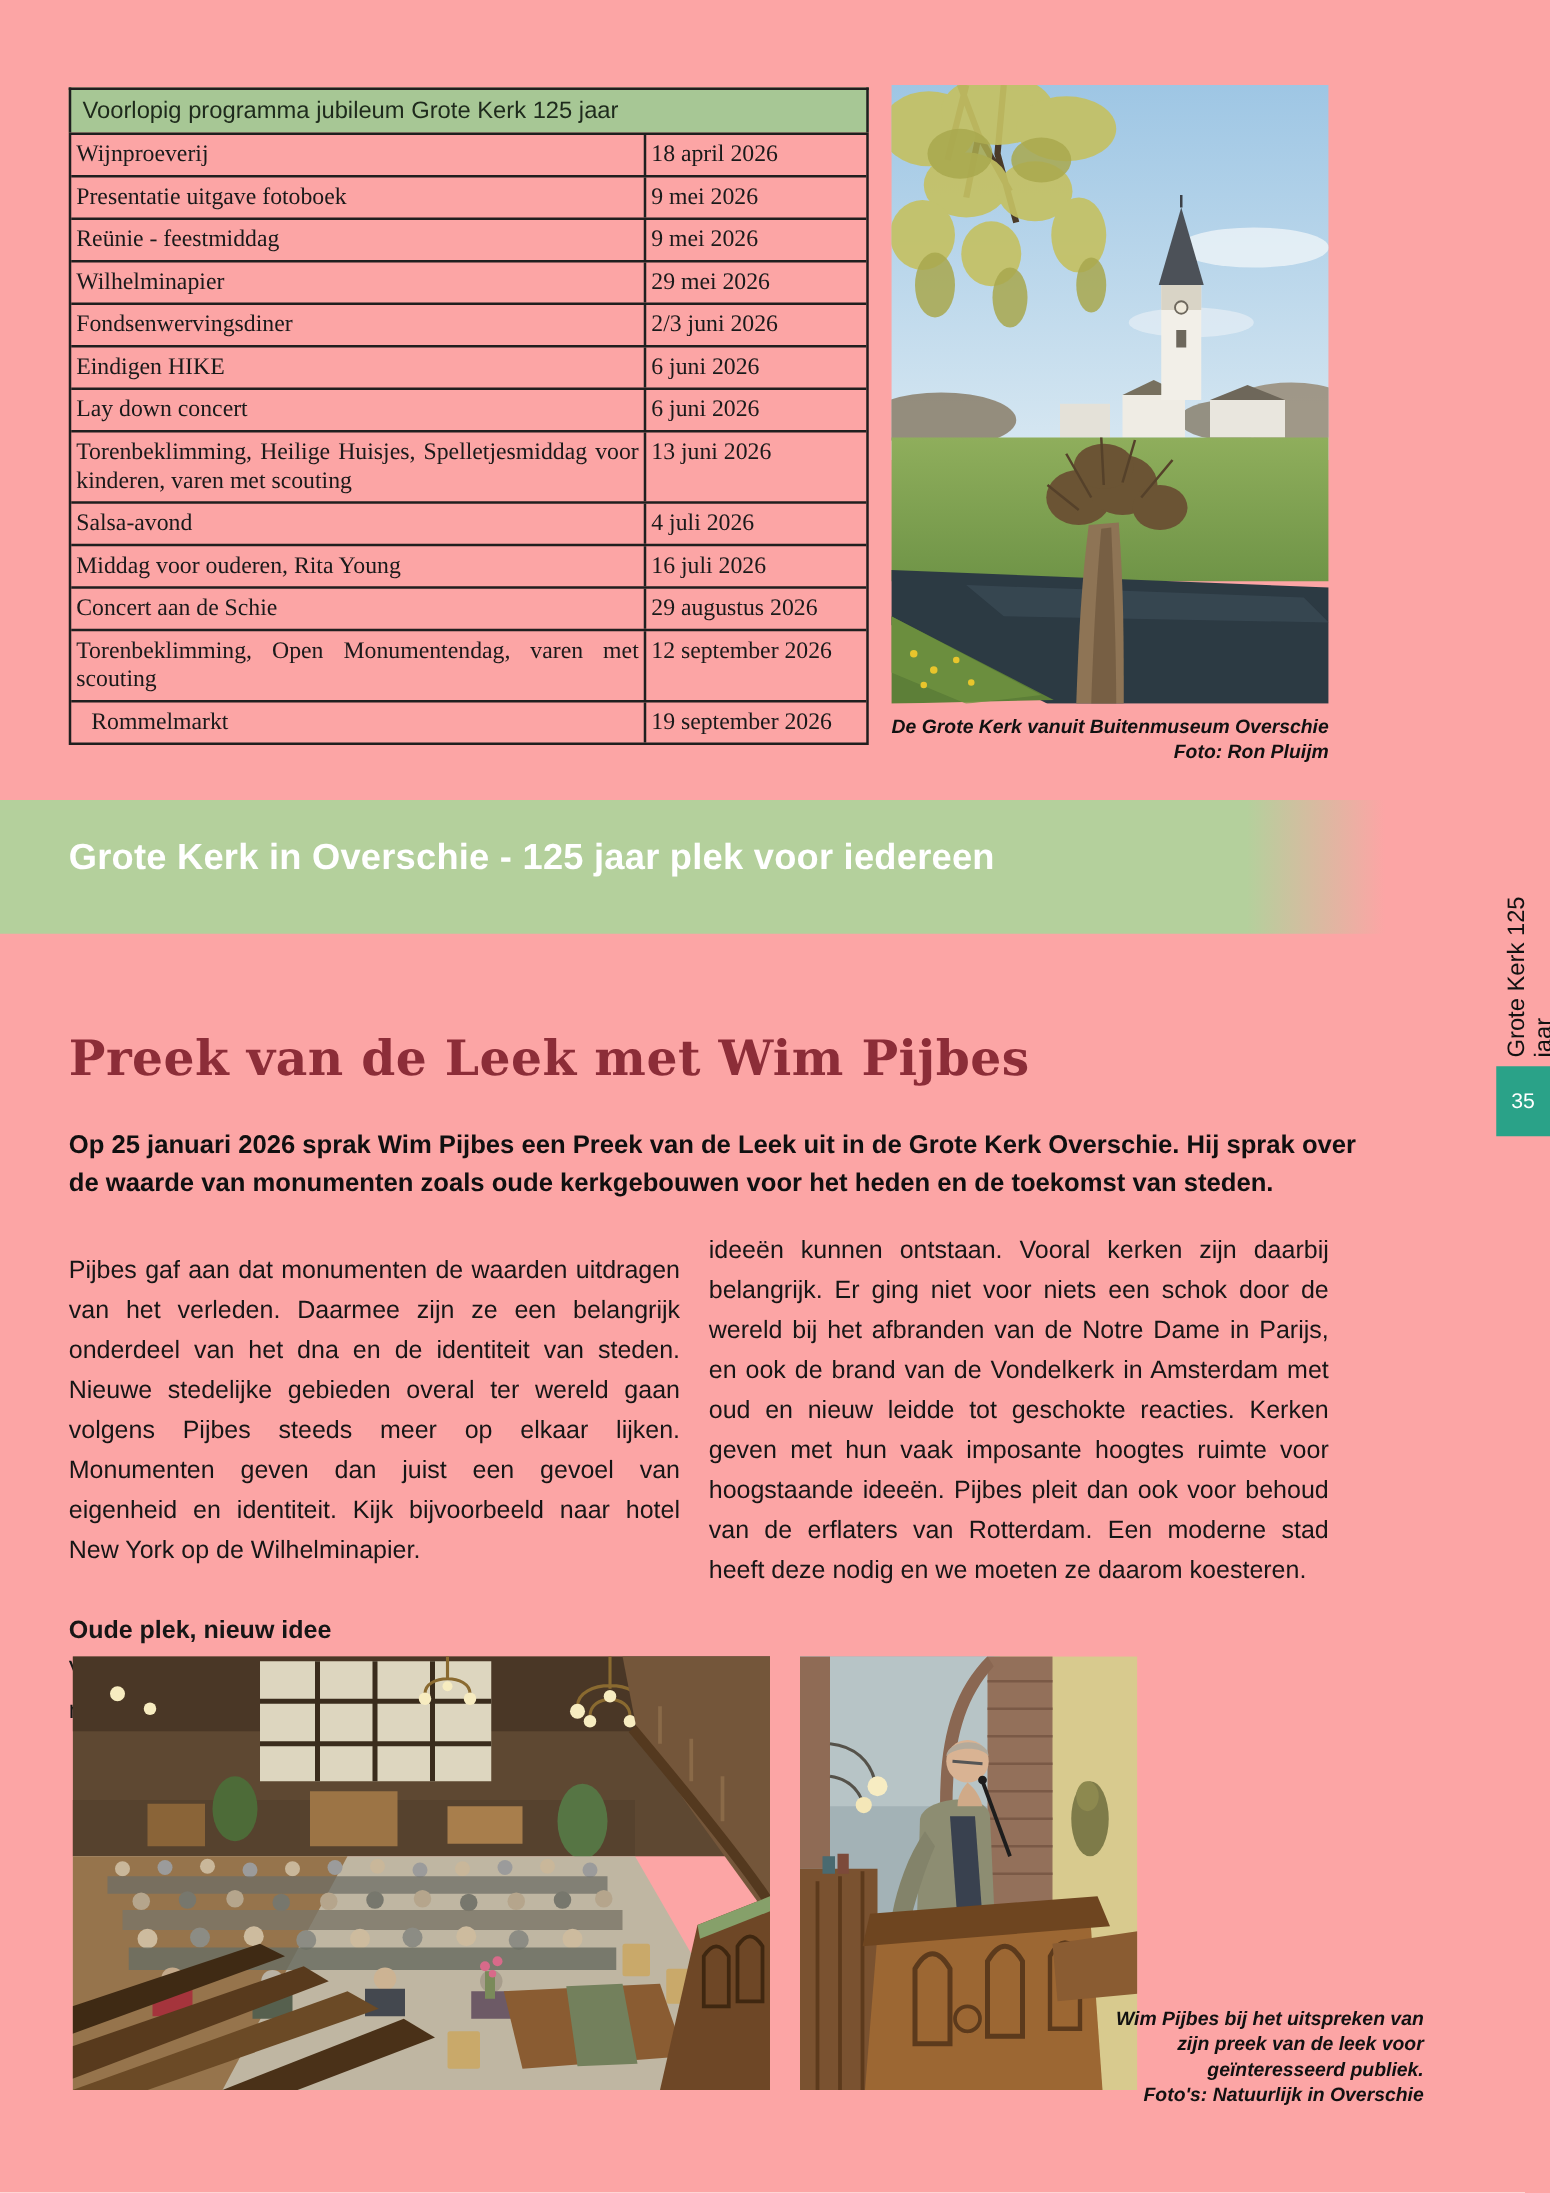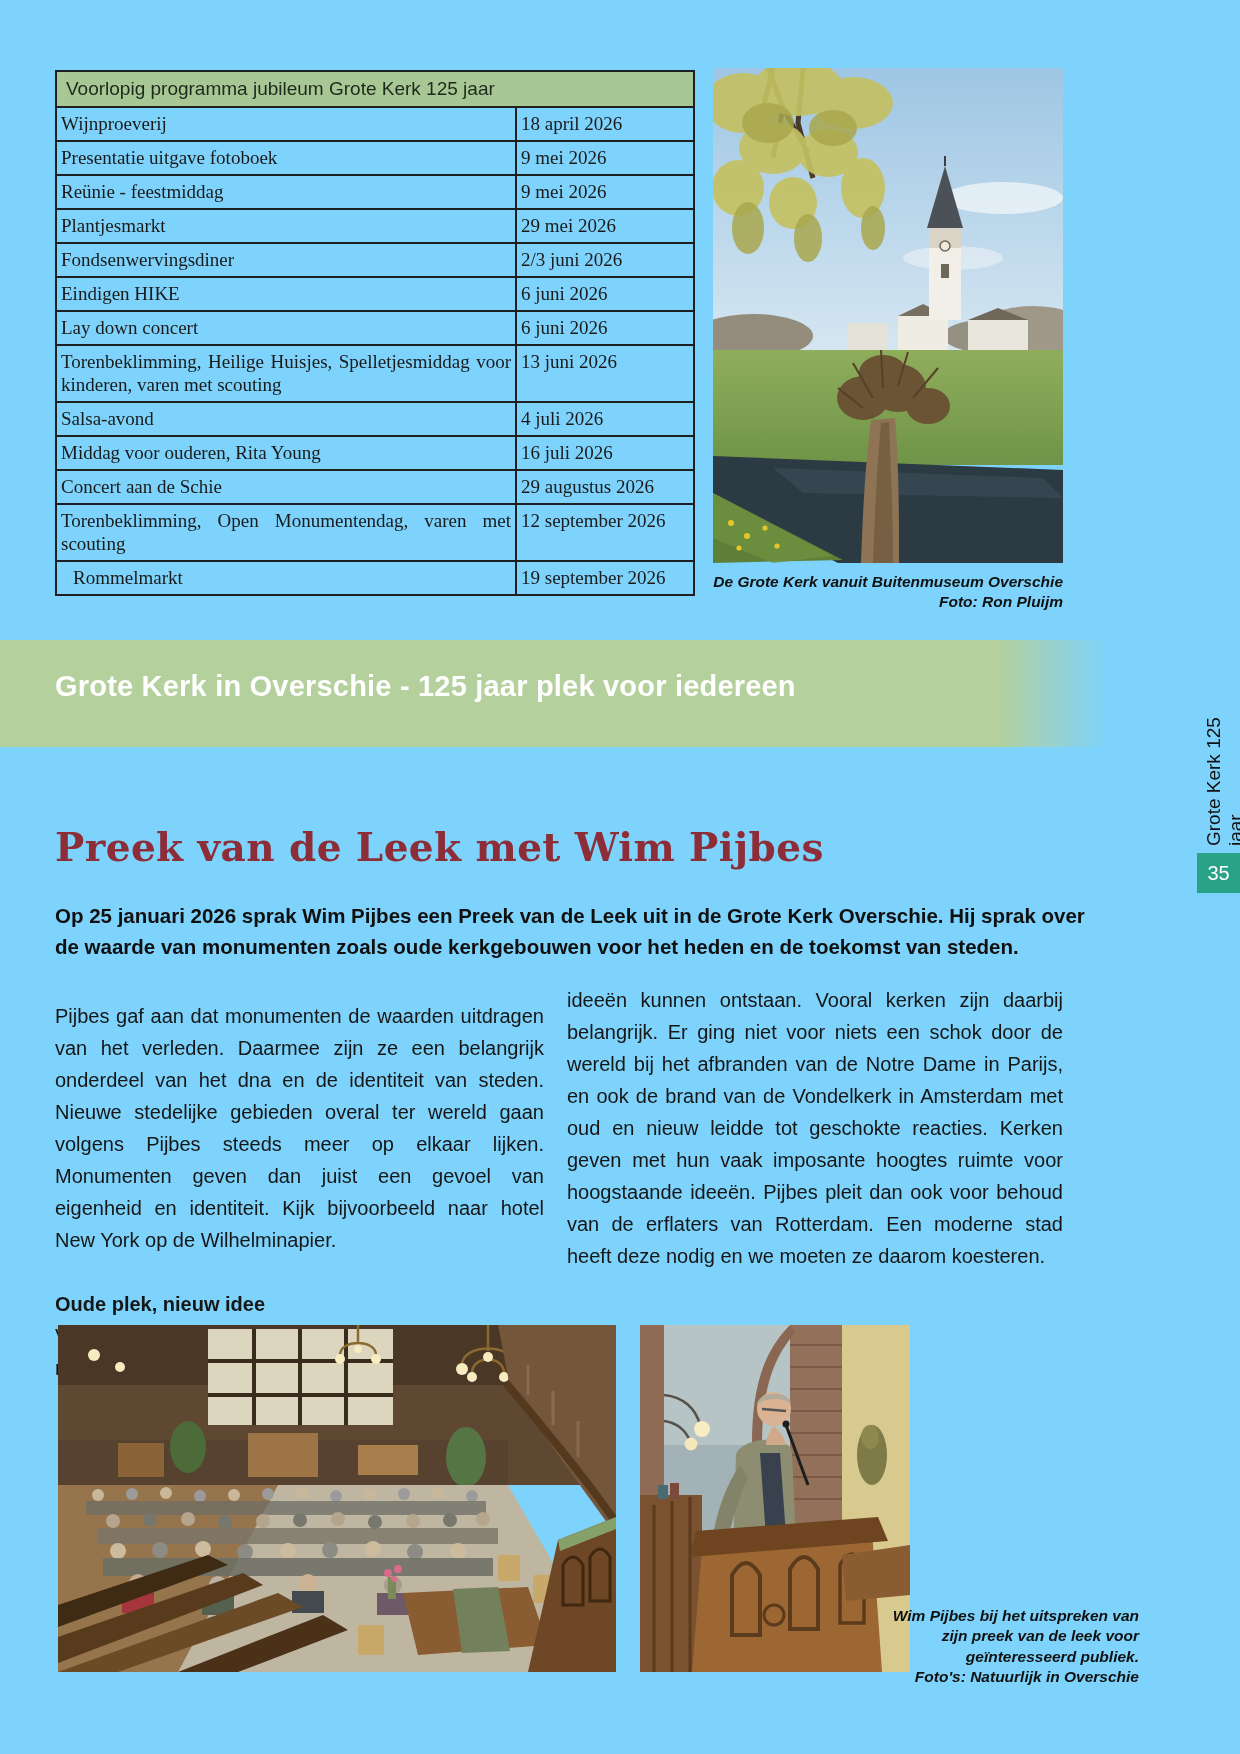--- a/index.html
+++ b/index.html
@@ -1,16 +1,16 @@
 <!DOCTYPE html>
 <html><head>
 <meta charset="utf-8">
 <style>
   html,body{margin:0;padding:0;background:#fff;}
-  #page{position:relative;width:1240px;height:1754px;background:#7dd3fc;
+  #page{position:relative;width:1240px;height:1754px;background:#fca5a5;
         font-family:"Liberation Sans",sans-serif;color:#1a1a1a;overflow:hidden;}
 
   
   .ptable{position:absolute;left:55px;top:70px;width:640px;font-size:19px;line-height:23px;}
   .phead{background:#a7c795;border:2px solid #1f1f1f;border-bottom:none;
          padding:5px 9px 6px;color:#1e2a1c;font-weight:normal;}
   .pbody{border:2px solid #1f1f1f;}
   .prow{display:flex;border-bottom:2px solid #1f1f1f;}
   .prow:last-child{border-bottom:none;margin-left:12px;}
   .pcell{padding:4px 4px 5px;font-family:Liberation Serif, serif;}
@@ -27,22 +27,22 @@
   .banner{position:absolute;left:0;top:640px;width:1108px;height:107px;
           background:linear-gradient(to right,#b4d09c 0%,#b4d09c 90%,rgba(180,208,156,0) 100%);
           display:flex;align-items:center;}
   .banner-text{margin-left:55px;position:relative;top:-7px;color:#ffffff;
                font-size:29px;font-weight:bold;letter-spacing:.2px;}
 
   
   .vlabel{position:absolute;left:1203px;top:686px;height:160px;
           writing-mode:vertical-rl;transform:rotate(180deg);
           font-size:19px;color:#111;display:flex;align-items:center;}
-  .badge{position:absolute;left:1197px;top:853px;width:43px;height:40px;background:#2aa288;
-         color:#fff;font-size:20px;display:flex;align-items:center;justify-content:center;}
+  .badge{position:absolute;left:1197px;top:853px;width:43px;height:56px;background:#2aa288;
+         color:#fff;font-size:17px;display:flex;align-items:center;justify-content:center;}
 
   
   .article-title{position:absolute;left:55px;top:824px;
                  font-family:"DejaVu Serif",serif;font-weight:bold;font-size:39px;
                  color:#8c2d38;letter-spacing:.4px;}
   .intro{position:absolute;left:55px;top:901px;width:1048px;
          font-size:20.5px;font-weight:bold;line-height:1.5;color:#101010;}
   .col{position:absolute;top:984px;font-size:20px;line-height:32px;text-align:justify;color:#161616;}
   .col-left{left:55px;width:489px;margin-top:16px;}
   .col-right{left:567px;width:496px;}
@@ -70,21 +70,21 @@
         </div>
         <div class="prow">
           <div class="pcell event">Presentatie uitgave fotoboek</div>
           <div class="pcell date">9 mei 2026</div>
         </div>
         <div class="prow">
           <div class="pcell event">Reünie - feestmiddag</div>
           <div class="pcell date">9 mei 2026</div>
         </div>
         <div class="prow">
-          <div class="pcell event">Plantjesmarkt</div>
+          <div class="pcell event">Wilhelminapier</div>
           <div class="pcell date">29 mei 2026</div>
         </div>
         <div class="prow">
           <div class="pcell event">Fondsenwervingsdiner</div>
           <div class="pcell date">2/3 juni 2026</div>
         </div>
         <div class="prow">
           <div class="pcell event">Eindigen HIKE</div>
           <div class="pcell date">6 juni 2026</div>
         </div>

